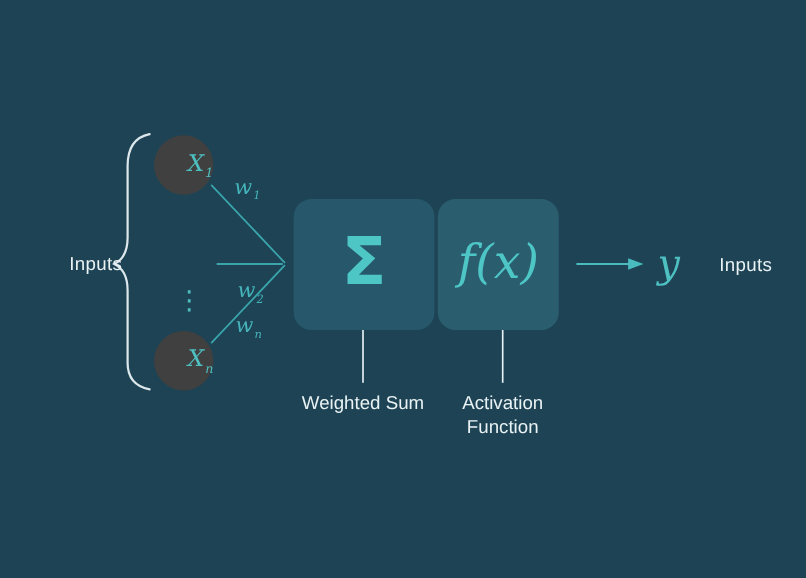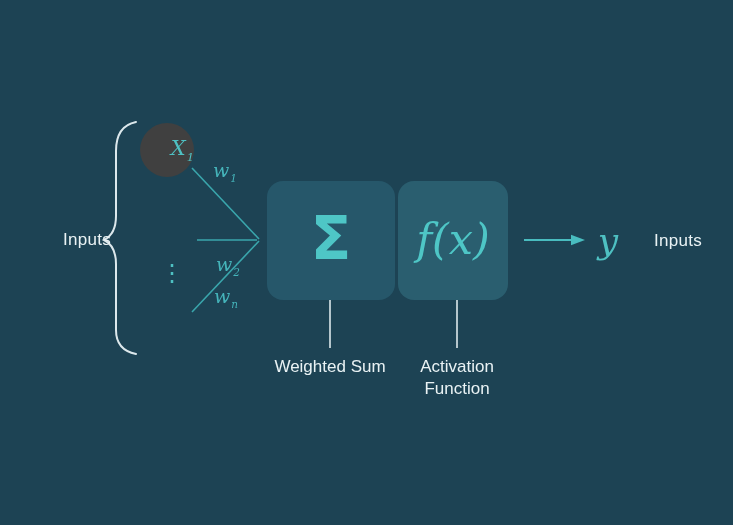--- a/index.html
+++ b/index.html
@@ -164,20 +164,23 @@
     <line x1="330" y1="284" x2="330" y2="348" stroke="#e9f2f4" stroke-width="1.5"></line>
     <line x1="457" y1="284" x2="457" y2="348" stroke="#e9f2f4" stroke-width="1.5"></line>
   </svg>
 
   <div class="abs center label-light inputs-label">Inputs</div>
 
   <div class="node" style="left:140px; top:123px;">
     <span class="math"><span>X</span><span class="sub">1</span></span>
   </div>
   <div class="ellipsis-dots">⋮</div>
+  <div class="node" style="left:140px; top:301px;">
+    <span class="math"><span>X</span><span class="sub">n</span></span>
+  </div>
 
   <div class="weight" style="left:213px; top:159px;"><span>w</span><span class="sub">1</span></div>
   <div class="weight" style="left:216px; top:253px;"><span>w</span><span class="sub">2</span></div>
   <div class="weight" style="left:214px; top:285px;"><span>w</span><span class="sub">n</span></div>
 
   <div class="box box-sum">
     <div class="sigma">Σ</div>
   </div>
 
   <div class="box box-activation">

